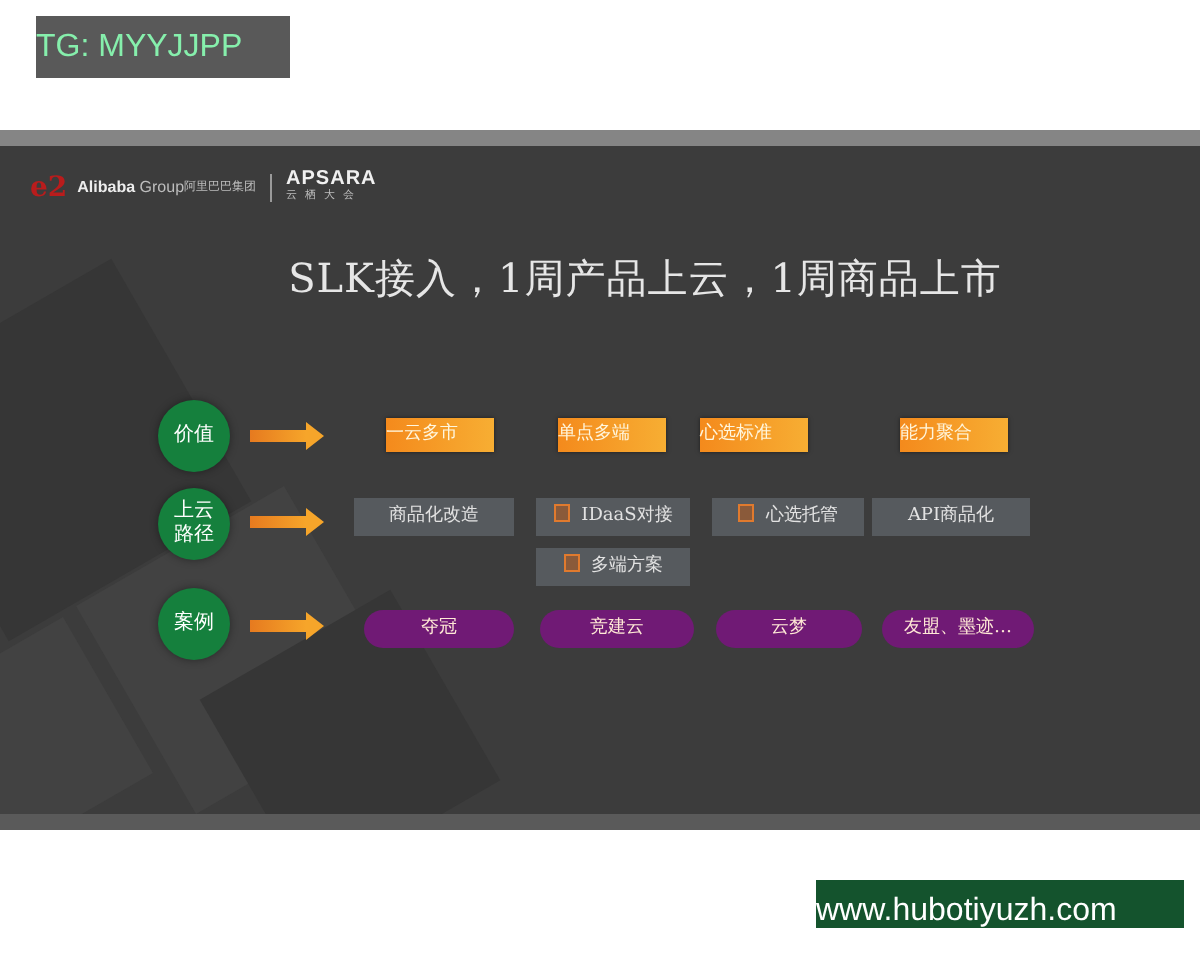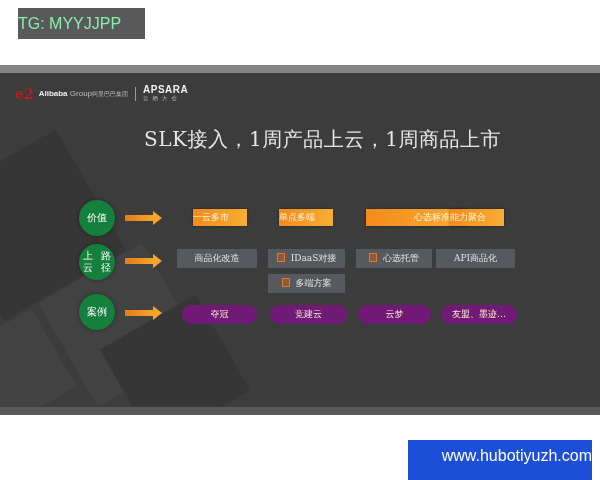--- a/index.html
+++ b/index.html
@@ -1,23 +1,23 @@
 <!DOCTYPE html>
 <html><head>
 <meta charset="utf-8">
 <style>
   html, body { margin:0; padding:0; }
   body { width:600px; height:480px; background:#ffffff; position:relative; overflow:hidden;
          font-family:"DejaVu Sans", sans-serif; }
   .tg-badge { position:absolute; left:8px; top:8px; width:127px; height:31px; background:#595959;
               color:#86efac; font-family:"Liberation Sans", sans-serif; font-size:16px;
               line-height:31px; text-align:left;margin-left:10px; }
-  .watermark { position:absolute; left:408px; top:440px; width:184px; height:40px; background:#1d4ed8;
+  .watermark { position:absolute; left:408px; top:440px; width:184px; height:24px; background:#14532d;
                color:#ffffff; font-family:"Liberation Sans", sans-serif; font-size:16px;
-               line-height:32px; text-align:right; }
+               line-height:32px; text-align:left; }
   .slide { position:absolute; left:0; top:65px; width:600px; height:350px;
            background:#3c3c3c; overflow:hidden; }
   .slide .top-strip { position:absolute; left:0; top:0; width:600px; height:8px; background:#858585; }
   .slide .bottom-strip { position:absolute; left:0; bottom:0; width:600px; height:8px; background:#5a5a5a; }
   .bg-shape { position:absolute; background:#363636; transform:rotate(-30deg); }
   .bg-shape.light { background:#424242; }
   .logo { position:absolute; left:15px; top:84px; height:20px; display:flex; align-items:center; gap:5px; }
   .logo .ali-mark { color:#b91c1c; font-family:"DejaVu Serif", serif; font-weight:bold; font-size:14px; }
   .logo .ali-text { display:flex; flex-direction:row; line-height:8px; }
   .logo .ali-text .en { color:#ededed; font-size:8px; font-weight:bold; font-family:"Liberation Sans", sans-serif; }
@@ -78,24 +78,24 @@
 
 <div class="title">SLK接入，1周产品上云，1周商品上市</div>
 
 <div class="circle" style="left:79px;top:200px;">价值</div>
 <div class="arrow" style="left:125px;top:213px;">
     <div class="shaft"></div>
     <div class="head"></div>
   </div>
 <div class="tag-orange" style="left:193px;top:209px;width:54px;">一云多市</div>
 <div class="tag-orange" style="left:279px;top:209px;width:54px;">单点多端</div>
-<div class="tag-orange" style="left:366px;top:209px;width:54px;padding-left:48px;">心选标准</div>
+<div class="tag-orange" style="left:350px;top:209px;width:54px;">心选标准</div>
 <div class="tag-orange" style="left:450px;top:209px;width:54px;">能力聚合</div>
 
-<div class="circle" style="left:79px;top:244px;flex-direction:row;">
+<div class="circle" style="left:79px;top:244px;flex-direction:column;">
   <span>上云</span>
   <span>路径</span>
 </div>
 <div class="arrow" style="left:125px;top:256px;">
     <div class="shaft"></div>
     <div class="head"></div>
   </div>
 <div class="tag-grey" style="left:177px;top:249px;width:80px;">商品化改造</div>
 <div class="tag-grey" style="left:268px;top:249px;width:77px;">
   <span class="doc-icon"></span><span>IDaaS对接</span>

